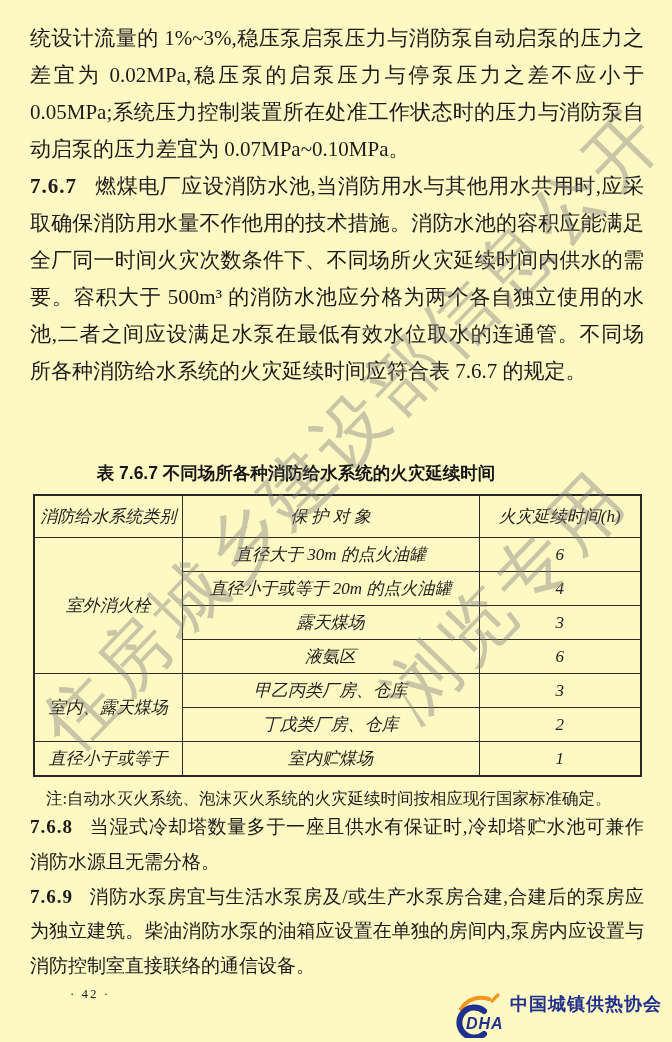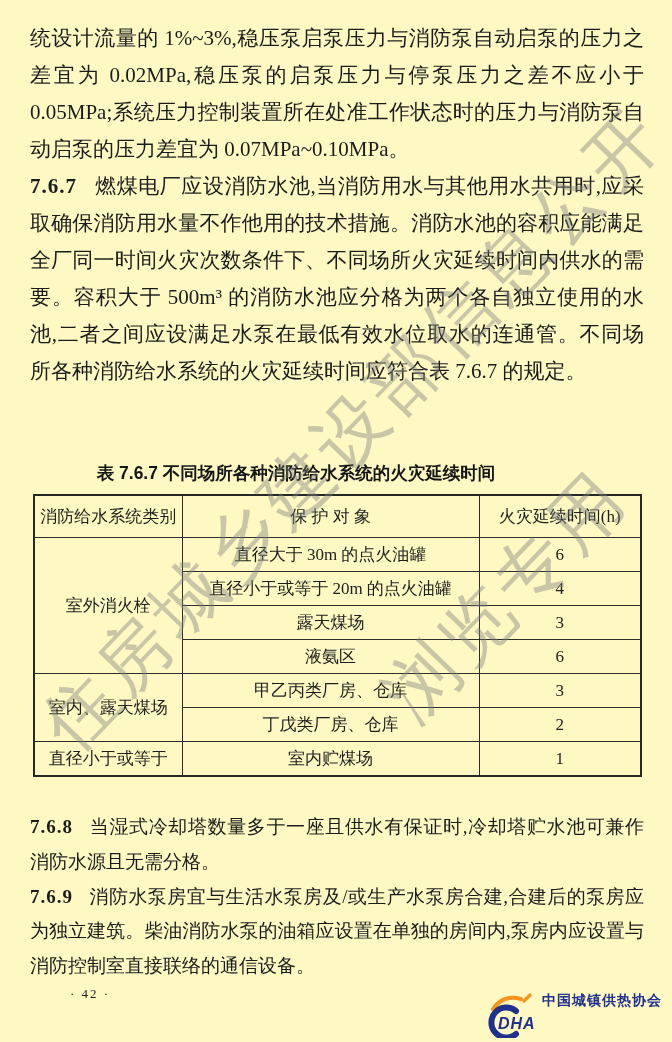--- a/index.html
+++ b/index.html
@@ -24,20 +24,21 @@
   .tbl-title{
     position:absolute;left:0;top:461px;width:592px;
     text-align:center;font-family:"Liberation Sans","DejaVu Sans",sans-serif;
     font-weight:bold;font-size:17.5px;color:#151515;
   }
   table.fire{
     position:absolute;left:33px;top:494px;width:607px;
     border-collapse:collapse;table-layout:fixed;
     font-size:17px;color:#1d1d1d;
     border:2px solid #272727;
+    font-style:italic;
   }
   table.fire th,table.fire td{
     border:1px solid #2c2c2c;
     text-align:center;vertical-align:middle;
     font-weight:normal;padding:0 4px;
     overflow:hidden;white-space:nowrap;
   }
   table.fire th{height:41px;}
   table.fire td{height:33px;}
   .tbl-note{
@@ -53,21 +54,21 @@
   .page-num{
     position:absolute;left:30px;top:986px;
     font-size:13px;letter-spacing:2px;color:#222;margin-left:40px;
   }
   .logo{
     position:absolute;right:10px;top:992px;
     display:flex;align-items:flex-start;gap:5px;
   }
   .logo-org{
     font-family:Liberation Serif, serif;
-    font-weight:bold;font-size:14px;letter-spacing:1px;
+    font-weight:bold;font-size:18px;letter-spacing:1px;
     color:#20318d;
   }
   
   .wm{
     position:absolute;z-index:6;pointer-events:none;
     white-space:nowrap;
     font-family:"Liberation Serif","DejaVu Serif",serif;
     color:rgba(128,128,128,0.42);
     font-size:72px;letter-spacing:6px;
     transform:rotate(-46deg);transform-origin:0 50%;
@@ -126,20 +127,21 @@
       <td>2</td>
     </tr>
     <tr>
       <td>直径小于或等于</td>
       <td>室内贮煤场</td>
       <td>1</td>
     </tr>
   </tbody>
     </table>
 
+  <div class="tbl-note">注:自动水灭火系统、泡沫灭火系统的火灾延续时间按相应现行国家标准确定。</div>
 
   <div class="text-bottom">
     <p><span class="sec-num">7.6.8</span><span>当湿式冷却塔数量多于一座且供水有保证时,冷却塔贮水池可兼作消防水源且无需分格。</span></p>
     <p><span class="sec-num">7.6.9</span><span>消防水泵房宜与生活水泵房及/或生产水泵房合建,合建后的泵房应为独立建筑。柴油消防水泵的油箱应设置在单独的房间内,泵房内应设置与消防控制室直接联络的通信设备。</span></p>
   </div>
 
   <div class="page-num">· 42 ·</div>
 
   <div class="logo">
     <svg width="54" height="46" viewBox="0 0 54 46">

